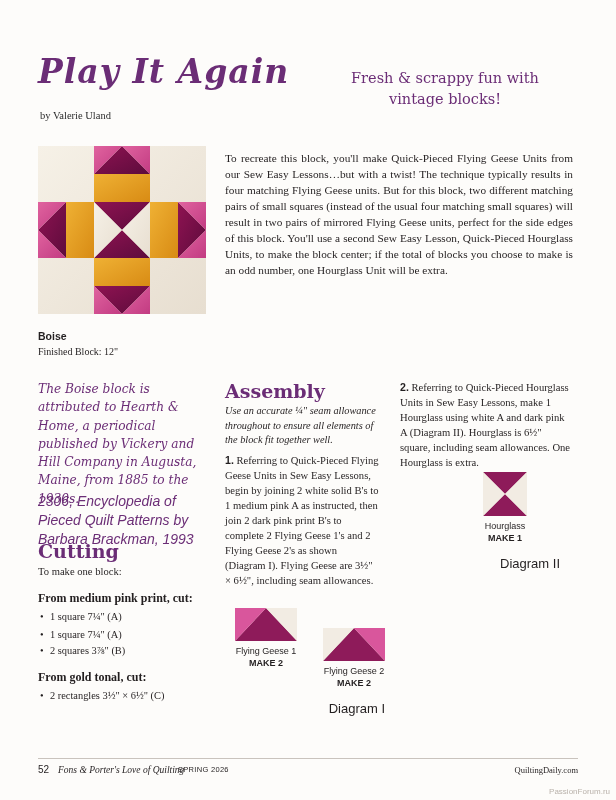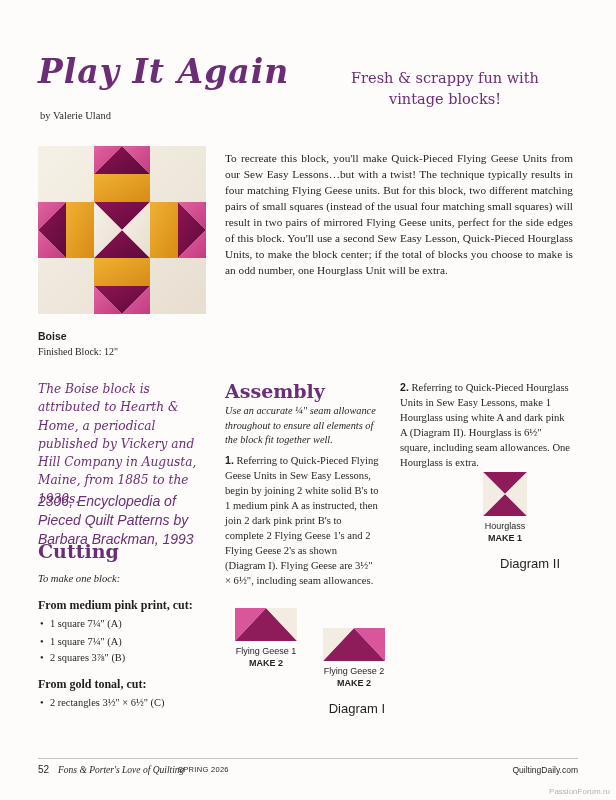--- a/index.html
+++ b/index.html
@@ -73,21 +73,21 @@
   
   .cutting-h{
     position:absolute;left:38px;top:540px;
     font-family:"DejaVu Serif", serif;
     font-size:19px;font-weight:bold;color:#6b2d76;
   }
   .cutting-body{
     position:absolute;left:38px;top:564px;width:180px;
     font-size:10.6px;line-height:1.5;
   }
-  .cutting-body .sub{font-style:italic;margin-top:7px;}
+  .cutting-body .sub{}
   .cutting-body .grp{
     font-family:Liberation Serif, serif;
     font-weight:bold;font-size:12px;color:#231f20;
     margin-top:9px;
   }
   .cutting-body ul{margin:2px 0 0 0;padding-left:12px;list-style:none;}
   .cutting-body li{position:relative;padding-left:0;margin:1px 0;font-size:10.4px;}
   .cutting-body li:before{content:"•";position:absolute;left:-10px;}
   
   .assembly-h{
@@ -137,21 +137,21 @@
     position:absolute;left:58px;top:765px;
     font-size:9.5px;font-style:italic;color:#231f20;
   }
   .foot-issue{
     position:absolute;left:178px;top:765px;
     font-family:"Liberation Sans", sans-serif;
     font-size:7.5px;color:#231f20;letter-spacing:.3px;
   }
   .foot-site{
     position:absolute;right:38px;top:765px;
-    font-family:Liberation Sans, sans-serif;
+    font-family:Liberation Serif, serif;
     font-size:8.5px;color:#231f20;text-align:right;
   }
   .watermark{
     position:absolute;right:6px;bottom:4px;
     font-family:"Liberation Sans", sans-serif;
     font-size:8px;color:#b9b2ab;
   }
 </style>
 </head>
 <body>

